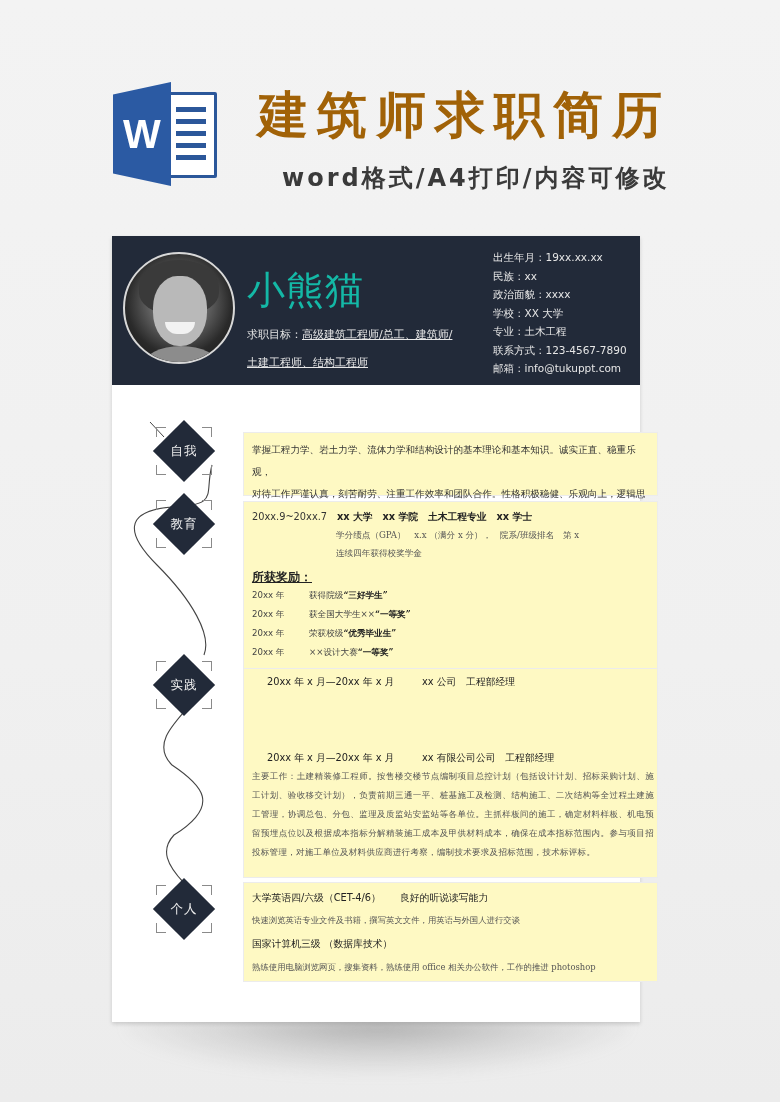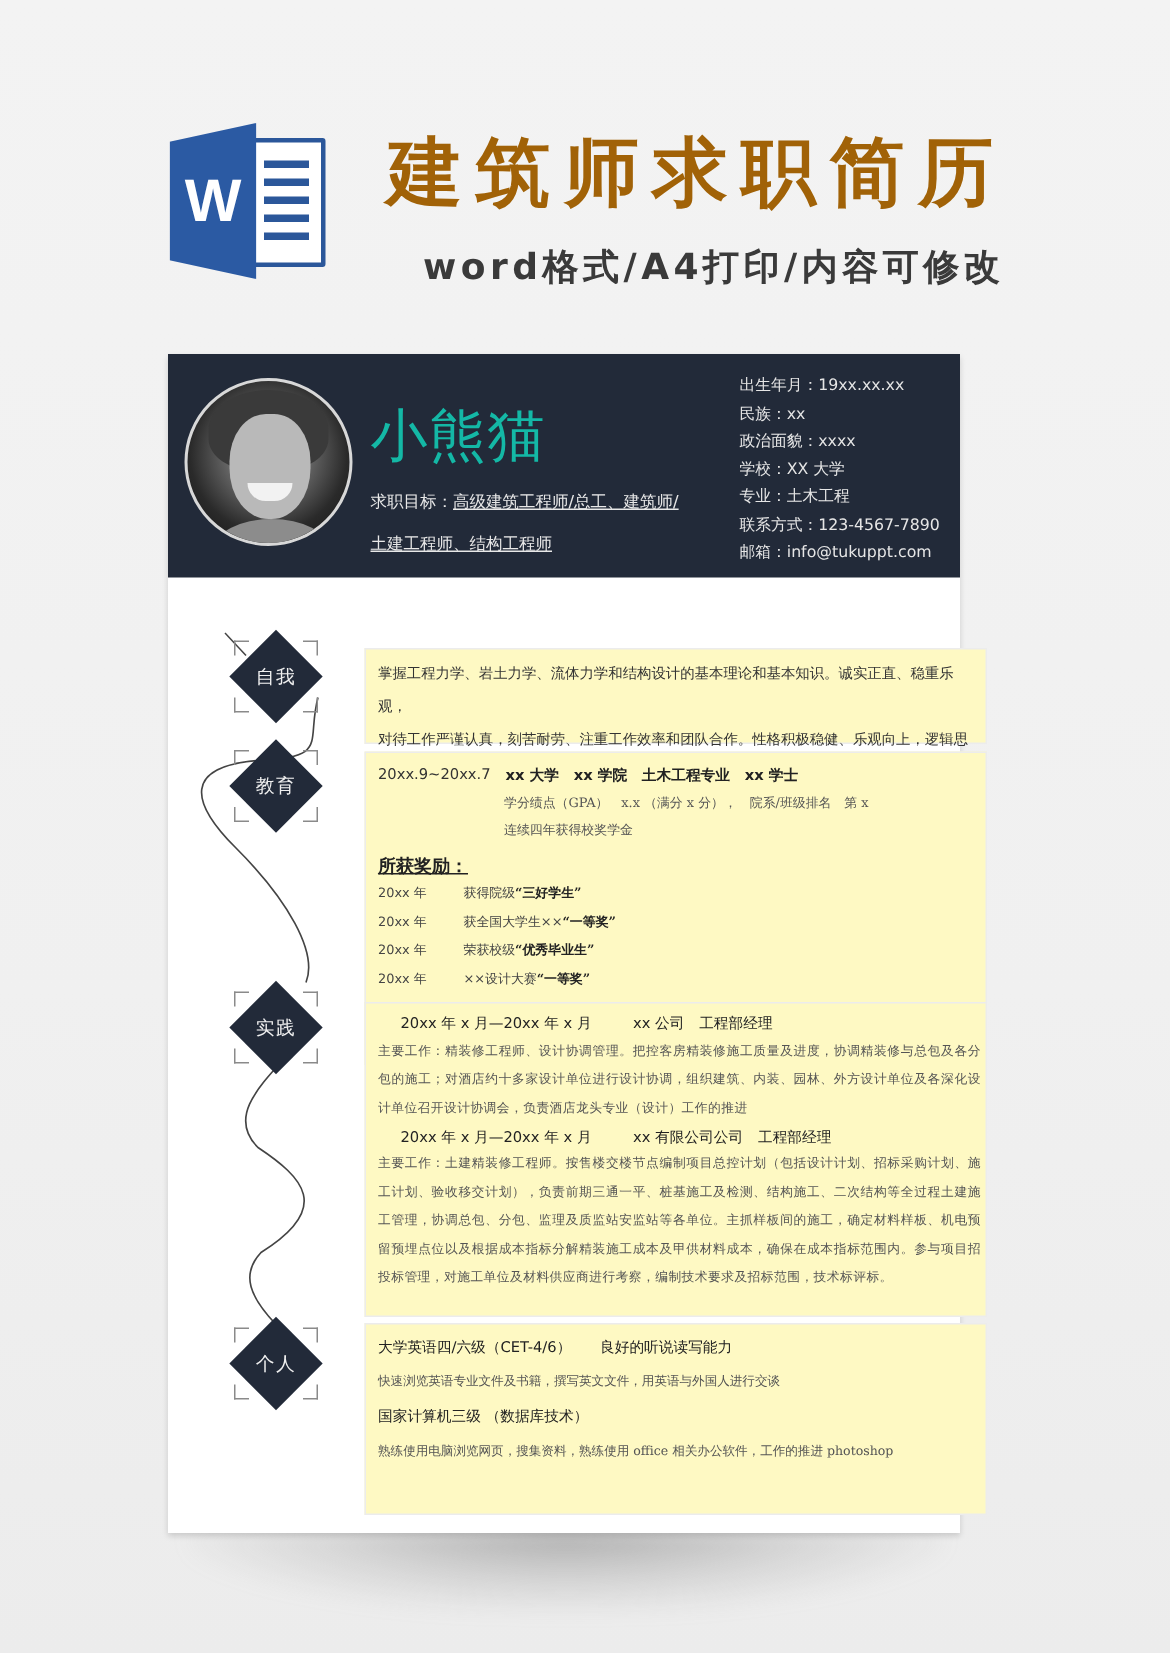--- a/index.html
+++ b/index.html
@@ -114,21 +114,21 @@
   .curve { position: absolute; left: 0; top: 0; }
 
   
   .box {
     position: absolute; left: 131px; width: 415px;
     border: 1px solid #ececec; background: #fef9c3;
   }
   .box.self { top: 196px; height: 64px; }
   .box.edu { top: 265px; height: 209px; padding-left: 14px; }
   .box.work { top: 432px; height: 210px; }
-  .box.personal { top: 646px; height: 128px; }
+  .box.personal { top: 646px; height: 100px; }
 
   .sans { font-family: "DejaVu Sans", sans-serif; }
   .serif { font-family: "DejaVu Serif", serif; }
 
   .self-text { position: absolute; left: 8px; top: 6px; width: 402px; font-size: 9.6px; line-height: 22px; color: #333; }
 
   .edu-row1 { position: absolute; left: 8px; top: 9px; font-size: 9.8px; color: #333; white-space: nowrap; }
   .edu-row1 .school { position: absolute; left: 85px; top: 0; font-weight: bold; color: #222; white-space: nowrap; }
   .edu-sub { position: absolute; left: 92px; font-size: 8.6px; color: #555; white-space: nowrap; }
   .awards-title { position: absolute; left: 8px; top: 67px; font-size: 12px; font-weight: bold; color: #222; text-decoration: underline; }
@@ -249,21 +249,20 @@
     <div class="award serif" style="top:107px;"><span class="yr">20xx 年</span><span>获全国大学生××</span><b>“一等奖”</b></div>
     <div class="award serif" style="top:126px;"><span class="yr">20xx 年</span><span>荣获校级</span><b>“优秀毕业生”</b></div>
     <div class="award serif" style="top:145px;"><span class="yr">20xx 年</span><span>××设计大赛</span><b>“一等奖”</b></div>
   </div>
 
   <div class="box work">
     <div class="job-head sans" style="top:7px;">
       <span>20xx 年 x 月—20xx 年 x 月</span>
       <span class="co">xx 公司　工程部经理</span>
     </div>
-    <div class="job-desc serif" style="top:23px;">主要工作：精装修工程师、设计协调管理。把控客房精装修施工质量及进度，协调精装修与总包及各分包的施工；对酒店约十多家设计单位进行设计协调，组织建筑、内装、园林、外方设计单位及各深化设计单位召开设计协调会，负责酒店龙头专业（设计）工作的推进</div>
     <div class="job-head sans" style="top:83px;">
       <span>20xx 年 x 月—20xx 年 x 月</span>
       <span class="co">xx 有限公司公司　工程部经理</span>
     </div>
     <div class="job-desc serif" style="top:98px;">主要工作：土建精装修工程师。按售楼交楼节点编制项目总控计划（包括设计计划、招标采购计划、施工计划、验收移交计划），负责前期三通一平、桩基施工及检测、结构施工、二次结构等全过程土建施工管理，协调总包、分包、监理及质监站安监站等各单位。主抓样板间的施工，确定材料样板、机电预留预埋点位以及根据成本指标分解精装施工成本及甲供材料成本，确保在成本指标范围内。参与项目招投标管理，对施工单位及材料供应商进行考察，编制技术要求及招标范围，技术标评标。</div>
   </div>
 
   <div class="box personal">
     <div class="pers-head sans" style="top:9px;">
       <span>大学英语四/六级（CET-4/6）</span>

